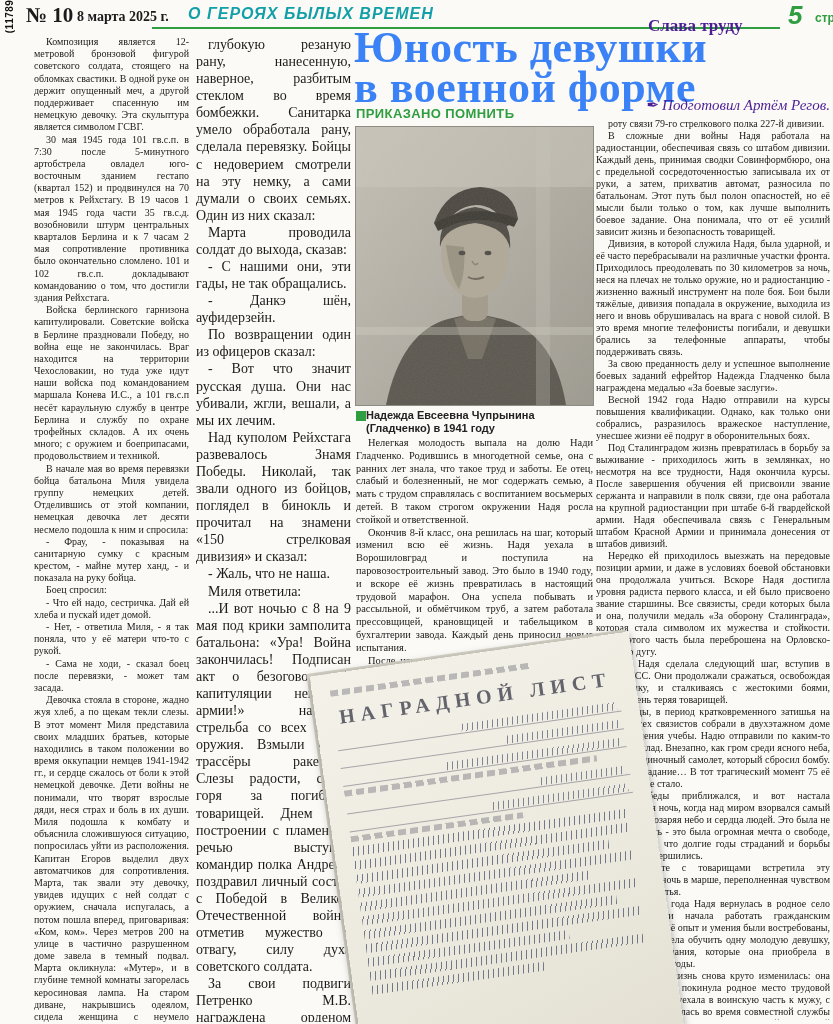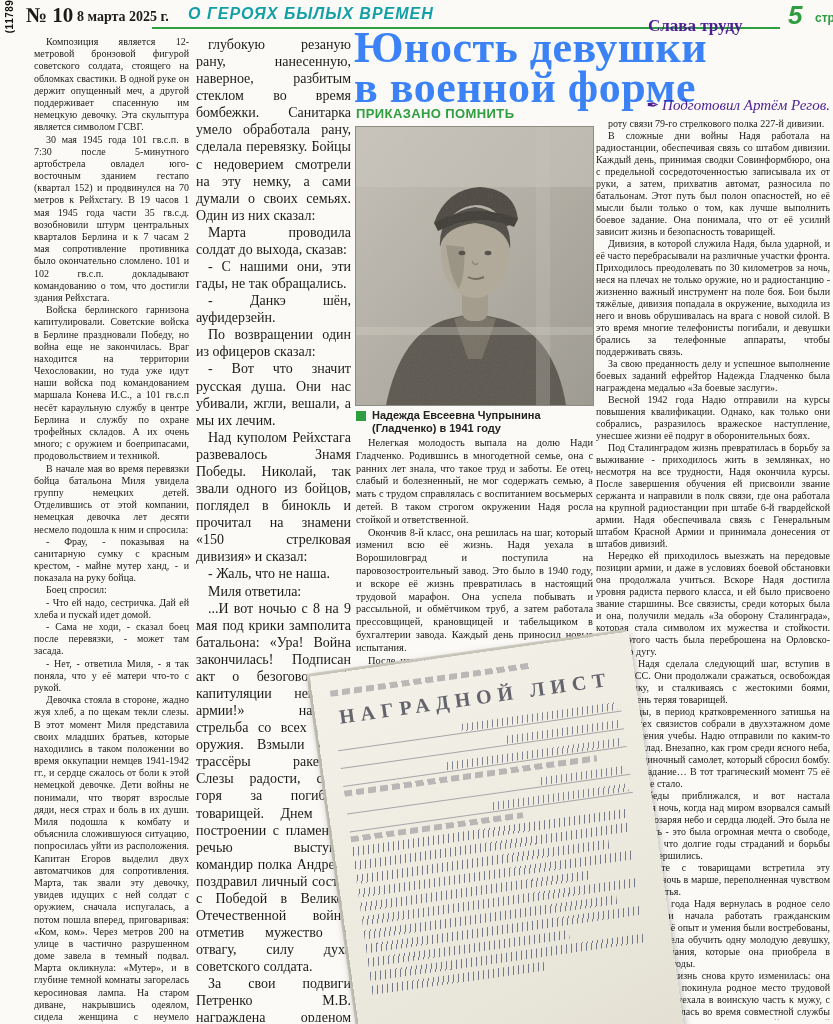--- a/index.html
+++ b/index.html
@@ -31,21 +31,21 @@
         font:bold 44px/0.92 "Liberation Serif",serif;letter-spacing:.5px;color:#3b82f6;}
   .kicker{position:absolute;left:356px;top:106px;font:bold 13px "Liberation Sans",sans-serif;
         color:#2f9e41;letter-spacing:.4px;}
   .byline{position:absolute;left:560px;top:96px;width:270px;text-align:right;
         font:italic 15px "Liberation Serif",serif;color:#4c1d95;}
   .pen-icon{font-style:normal;font-size:15px;margin-right:3px;}
   
   .photo{position:absolute;left:356px;top:127px;width:237px;height:278px;background:#b9b5ac;
         outline:1px solid #8f8c84;}
   .caption{position:absolute;left:356px;top:409px;width:237px;
-        font:bold 11px/1.2 "Liberation Sans",sans-serif;color:#222;display:flex;gap:6px;}
+        font:bold 11px/1.2 "Liberation Sans",sans-serif;color:#222;display:flex;gap:0;}
   .caption-marker{flex:0 0 10px;width:10px;height:10px;background:#2f9e41;margin-top:2px;}
   
   .doc-scan{position:absolute;left:338px;top:652px;width:322px;height:430px;
         transform:rotate(-8deg);background:linear-gradient(160deg,#f4f1e9 0%,#eceade 55%,#e2dfd2 100%);
         box-shadow:0 2px 8px rgba(0,0,0,.35), -3px -3px 0 #d8d5c9;padding:14px 16px;box-sizing:border-box;}
   .doc-title{font:bold 20px "Liberation Serif",serif;letter-spacing:6px;color:#4c4c58;
         text-align:center;margin:10px 0 8px 0;opacity:.85;}
   .formline{height:13px;border-bottom:1px solid #a7a4a8;margin:4px 2px;position:relative;}
   .formline .hand{position:absolute;right:4px;bottom:1px;height:8px;width:55%;opacity:.75;
         background:repeating-linear-gradient(100deg,transparent 0 1px,#5d6178 1px 2px,transparent 2px 5px);}
@@ -72,22 +72,22 @@
   </div>
 
   <div class="col col1">
       <p>Композиция является 12-метровой бронзовой фигурой советского солдата, стоящего на обломках свастики. В одной руке он держит опущенный меч, а другой поддерживает спасенную им немецкую девочку. Эта скульптура является символом ГСВГ.</p>
       <p>30 мая 1945 года 101 гв.с.п. в 7:30 после 5-минутного артобстрела овладел юго-восточным зданием гестапо (квартал 152) и продвинулся на 70 метров к Рейхстагу. В 19 часов 1 мая 1945 года части 35 гв.с.д. возобновили штурм центральных кварталов Берлина и к 7 часам 2 мая сопротивление противника было окончательно сломлено. 101 и 102 гв.с.п. докладывают командованию о том, что достигли здания Рейхстага.</p>
       <p>Войска берлинского гарнизона капитулировали. Советские войска в Берлине праздновали Победу, но война еще не закончилась. Враг находится на территории Чехословакии, но туда уже идут наши войска под командованием маршала Конева И.С., а 101 гв.с.п несёт караульную службу в центре Берлина и службу по охране трофейных складов. А их очень много; с оружием и боеприпасами, продовольствием и техникой.</p>
       <p>В начале мая во время перевязки бойца батальона Миля увидела группу немецких детей. Отделившись от этой компании, немецкая девочка лет десяти несмело подошла к ним и спросила:</p>
       <p>- Фрау, - показывая на санитарную сумку с красным крестом, - майне мутер ханд, - и показала на руку бойца.</p>
       <p>Боец спросил:</p>
       <p>- Что ей надо, сестричка. Дай ей хлеба и пускай идет домой.</p>
+      <p>- Нет, - ответила Миля, - я так поняла, что у её матери что-то с рукой.</p>
       <p>- Сама не ходи, - сказал боец после перевязки, - может там засада.</p>
-      <p>- Нет, - ответила Миля, - я так поняла, что у её матери что-то с рукой.</p>
       <p>Девочка стояла в стороне, жадно жуя хлеб, а по щекам текли слезы. В этот момент Миля представила своих младших братьев, которые находились в таком положении во время оккупации немцев 1941-1942 гг., и сердце сжалось от боли к этой немецкой девочке. Дети войны не понимали, что творят взрослые дяди, неся страх и боль в их души. Миля подошла к комбату и объяснила сложившуюся ситуацию, попросилась уйти из расположения. Капитан Егоров выделил двух автоматчиков для сопротивления. Марта, так звали эту девочку, увидев идущих с ней солдат с оружием, сначала испугалась, а потом пошла вперед, приговаривая: «Ком, ком». Через метров 200 на улице в частично разрушенном доме завела в темный подвал. Марта окликнула: «Мутер», и в глубине темной комнаты загорелась керосиновая лампа. На старом диване, накрывшись одеялом, сидела женщина с неумело перевязанной выше локтя белой тряпкой, через которую сочилась кровь. Она сильно испугалась, приговаривая: «Найн, найн». Марта, осмелев, объяснила матери, что ей хотят помочь. Миля сняла повязку и обнаружила</p>
     </div>
 
   <div class="col col2">
   <p>глубокую резаную рану, нанесенную, наверное, разбитым стеклом во время бомбежки. Санитарка умело обработала рану, сделала перевязку. Бойцы с недоверием смотрели на эту немку, а сами думали о своих семьях. Один из них сказал:</p>
       <p>Марта проводила солдат до выхода, сказав:</p>
       <p>- С нашими они, эти гады, не так обращались.</p>
       <p>- Данкэ шён, ауфидерзейн.</p>
       <p>По возвращении один из офицеров сказал:</p>
       <p>- Вот что значит русская душа. Они нас убивали, жгли, вешали, а мы их лечим.</p>

